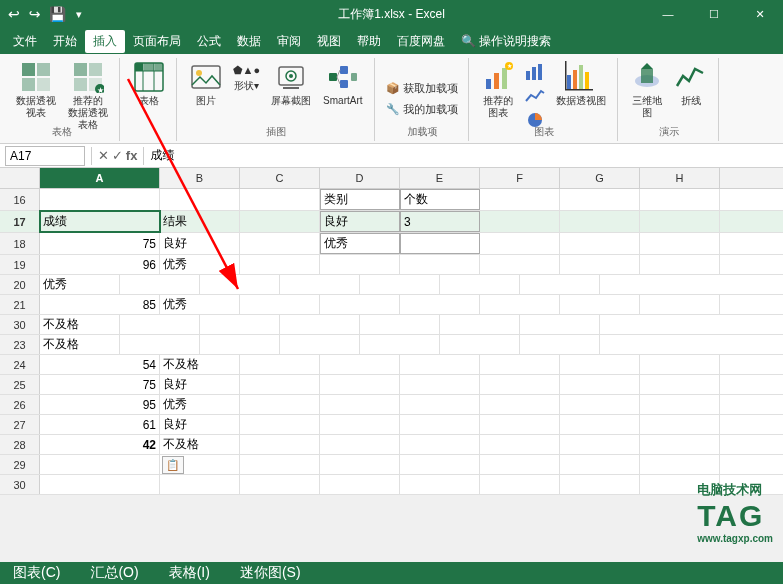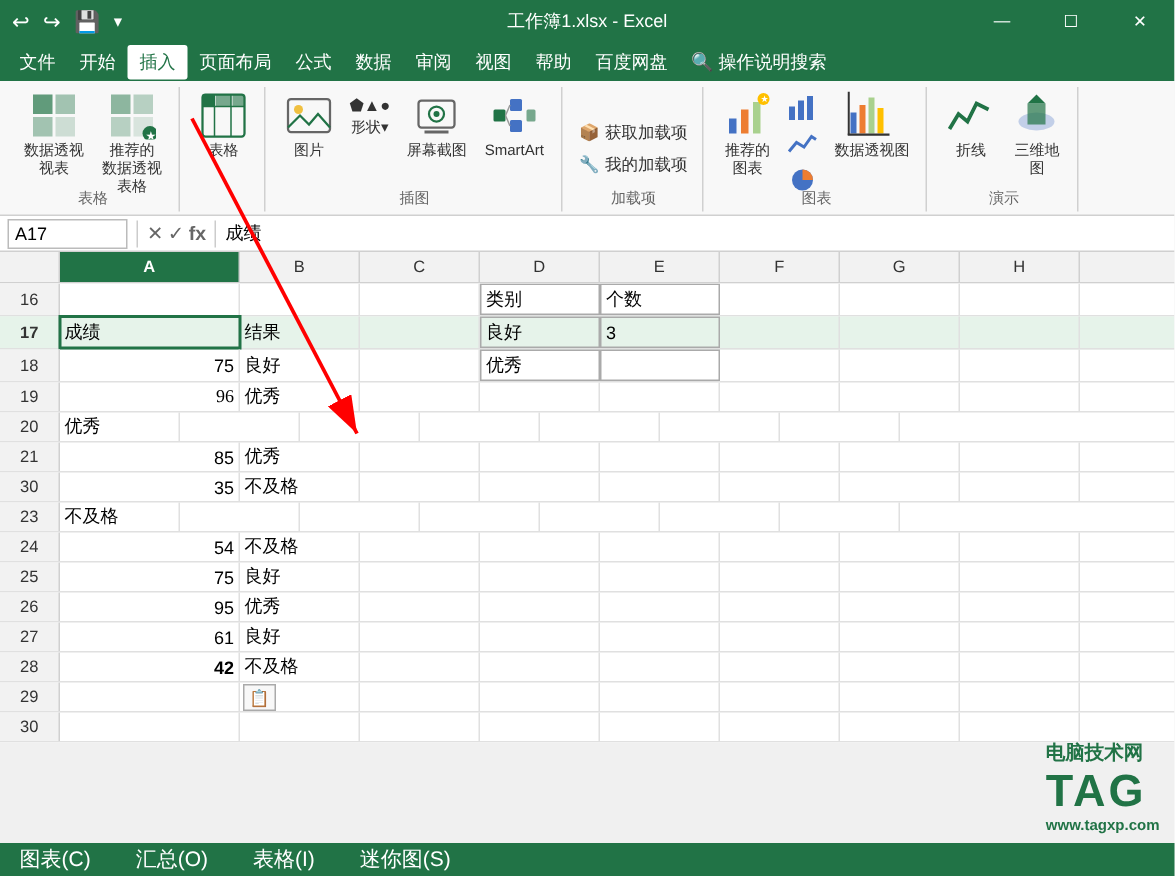--- a/index.html
+++ b/index.html
@@ -195,21 +195,21 @@
       align-items: center;
       overflow: hidden;
       white-space: nowrap;
     }
     .cell.active { background: #e6f3ea; outline: 2px solid #217346; outline-offset: -1px; }
     .cell-right { justify-content: flex-end; }
 
     
     .watermark {
       position: fixed;
-      bottom: 28px;
+      bottom: 40px;
       right: 10px;
       color: #217346;
       font-size: 22px;
       font-weight: bold;
       z-index: 100;
     }
 
     
     .status-bar {
       height: 22px;
@@ -438,34 +438,34 @@
       </div>
     </div>
     <div class="ribbon-group-label">图表</div>
   </div>
 
   <div class="ribbon-group">
     <div class="ribbon-buttons">
       <div class="ribbon-btn">
         <div class="ribbon-icon">
           <svg width="32" height="32" viewBox="0 0 32 32">
-            <polyline points="2,25 8,15 14,20 20,8 28,12" fill="none" stroke="#217346" stroke-width="2.5"></polyline>
-          </svg>
-        </div>
-        <div class="ribbon-btn-label">折线</div>
-      </div>
-      <div class="ribbon-btn">
-        <div class="ribbon-icon">
-          <svg width="32" height="32" viewBox="0 0 32 32">
             <ellipse cx="16" cy="20" rx="12" ry="6" fill="#4472c4" opacity="0.3"></ellipse>
             <rect x="10" y="8" width="12" height="14" fill="#217346" opacity="0.7"></rect>
             <polygon points="16,2 10,8 22,8" fill="#217346"></polygon>
           </svg>
         </div>
         <div class="ribbon-btn-label">三维地<br>图</div>
+      </div>
+      <div class="ribbon-btn">
+        <div class="ribbon-icon">
+          <svg width="32" height="32" viewBox="0 0 32 32">
+            <polyline points="2,25 8,15 14,20 20,8 28,12" fill="none" stroke="#217346" stroke-width="2.5"></polyline>
+          </svg>
+        </div>
+        <div class="ribbon-btn-label">折线</div>
       </div>
     </div>
     <div class="ribbon-group-label">演示</div>
   </div>
 
   <svg class="annotation-arrow" width="160" height="260" style="position:absolute;left:108px;top:15px;pointer-events:none;z-index:300;">
     <defs>
       <marker id="arrowhead" markerWidth="10" markerHeight="7" refX="10" refY="3.5" orient="auto">
         <polygon points="0 0, 10 3.5, 0 7" fill="red"></polygon>
       </marker>
@@ -533,21 +533,21 @@
       <div class="cell" style="width:80px;"></div>
       <div class="cell" style="width:80px;border:1px solid #aaa;">优秀</div>
       <div class="cell" style="width:80px;border:1px solid #aaa;"></div>
       <div class="cell" style="width:80px;"></div>
       <div class="cell" style="width:80px;"></div>
       <div class="cell" style="width:80px;"></div>
     </div>
 
     <div class="grid-row">
       <div class="row-header">19</div>
-      <div class="cell cell-right" style="width:120px;font-family:Liberation Serif, serif;">96</div>
+      <div class="cell cell-right" style="width:120px;">96</div>
       <div class="cell" style="width:80px;">优秀</div>
       <div class="cell" style="width:80px;"></div>
       <div class="cell" style="width:80px;"></div>
       <div class="cell" style="width:80px;"></div>
       <div class="cell" style="width:80px;"></div>
       <div class="cell" style="width:80px;"></div>
       <div class="cell" style="width:80px;"></div>
     </div>
 
     <div class="grid-row">
@@ -568,21 +568,20 @@
       <div class="cell" style="width:80px;"></div>
       <div class="cell" style="width:80px;"></div>
       <div class="cell" style="width:80px;"></div>
       <div class="cell" style="width:80px;"></div>
       <div class="cell" style="width:80px;"></div>
       <div class="cell" style="width:80px;"></div>
     </div>
 
     <div class="grid-row">
       <div class="row-header">30</div>
-      <div class="cell cell-right" style="width:120px;">35</div>
       <div class="cell" style="width:80px;">不及格</div>
       <div class="cell" style="width:80px;"></div>
       <div class="cell" style="width:80px;"></div>
       <div class="cell" style="width:80px;"></div>
       <div class="cell" style="width:80px;"></div>
       <div class="cell" style="width:80px;"></div>
       <div class="cell" style="width:80px;"></div>
     </div>
 
     <div class="grid-row">

